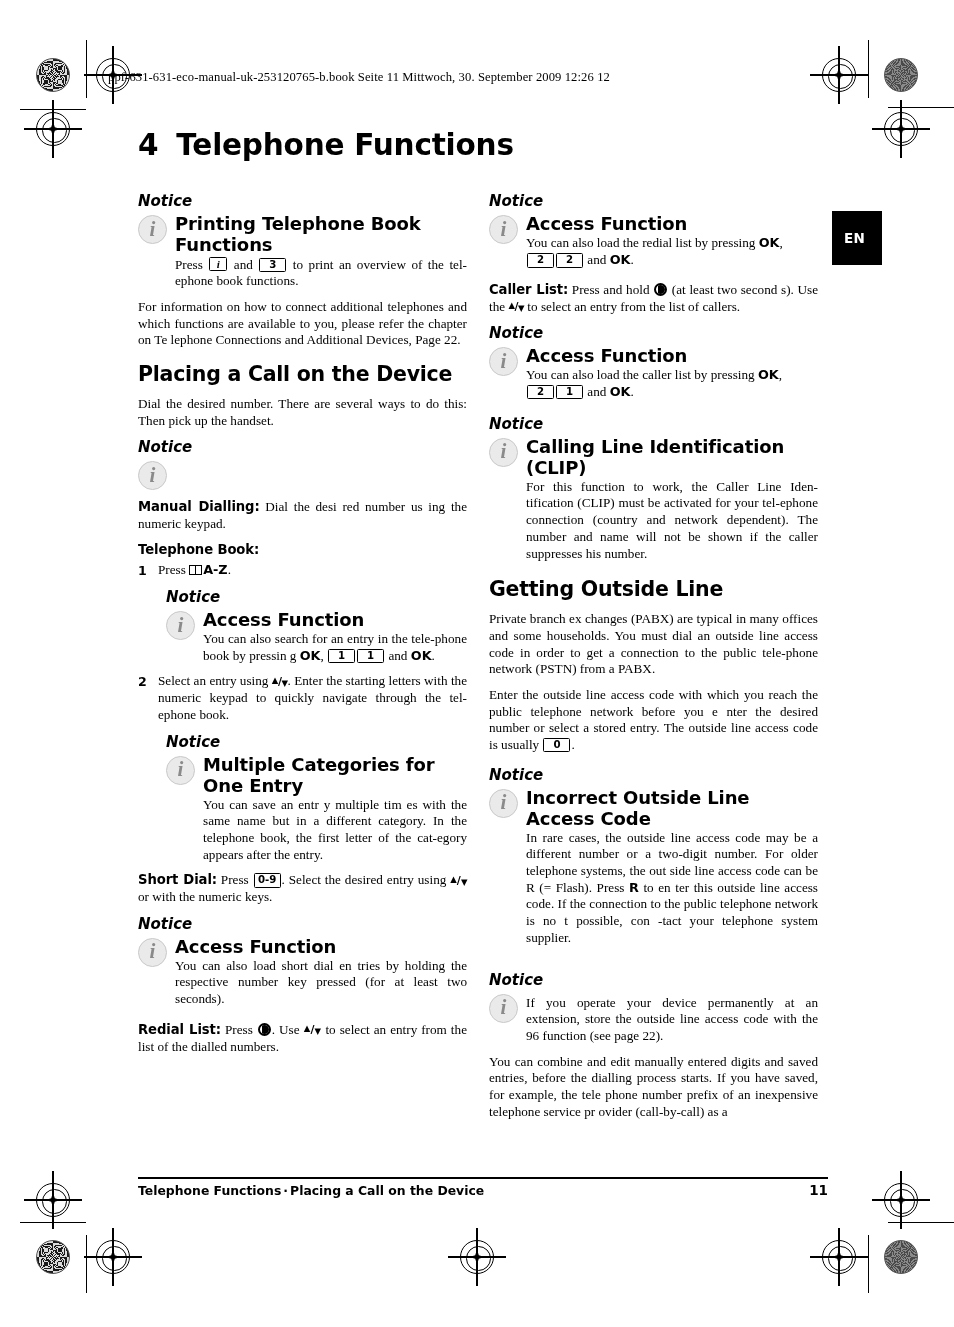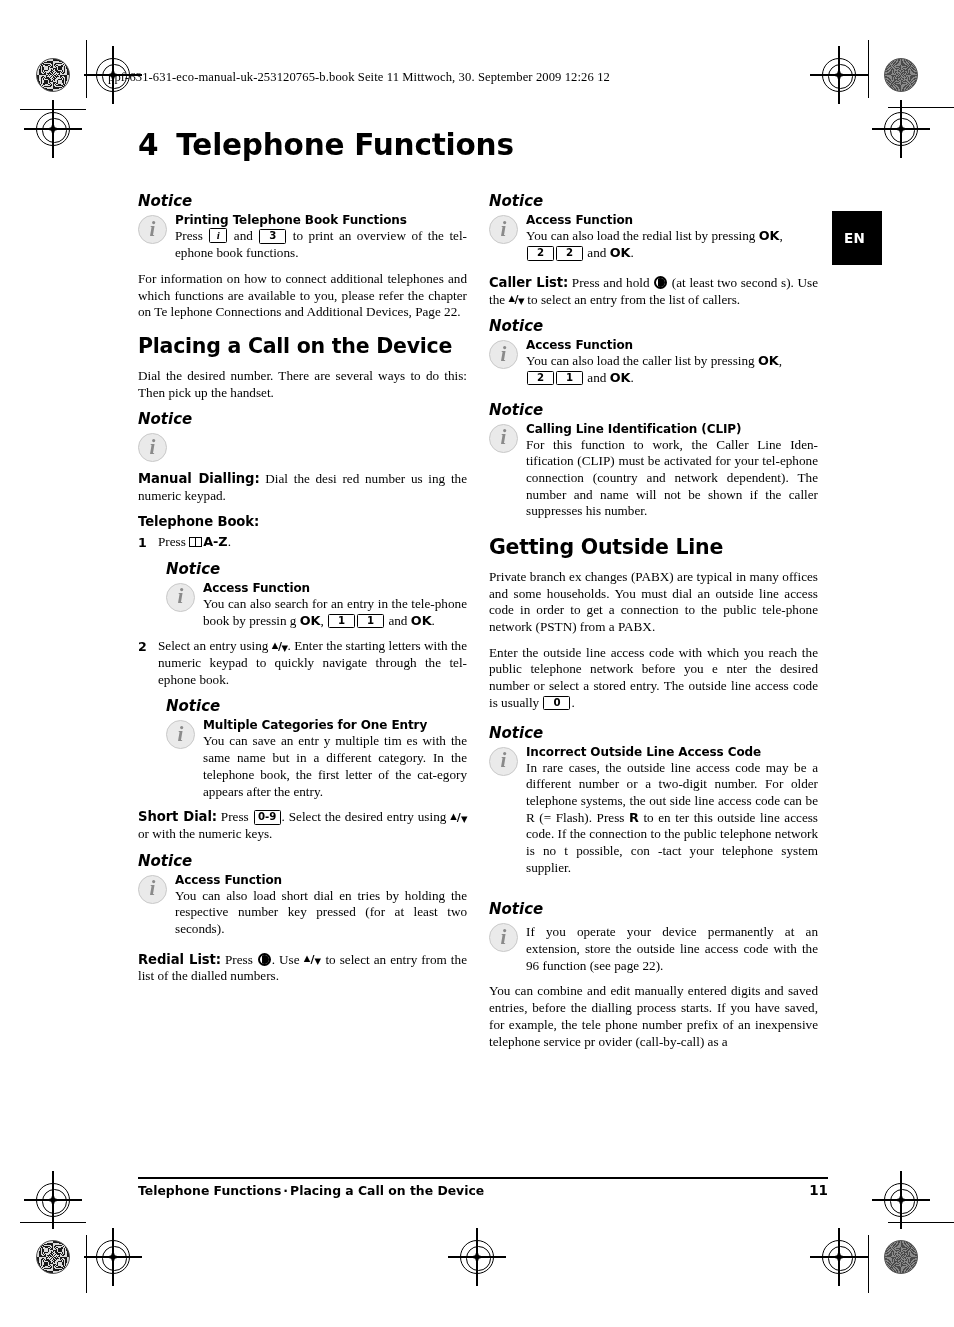--- a/index.html
+++ b/index.html
@@ -119,21 +119,21 @@
     text-align:center;
     font-family:"Liberation Serif", serif;
     font-style:italic; font-weight:bold;
     font-size:21px; color:#8a8a8a;
     line-height:1;
   }
   .notice .body{ flex:1 1 auto; }
   .notice h3{
     font-family:"DejaVu Sans", sans-serif;
     font-weight:bold;
-    font-size:12px;
+    font-size:18px;
     margin:0 0 1px 0;
     line-height:1.17;
     letter-spacing:-0.1px;
   }
   .notice p{ margin:0; font-size:13.2px; line-height:1.265; }
 
   .indent1{ margin-left:28px; }
 
   
   .step{ display:flex; gap:7px; margin:0 0 5px 0; }

